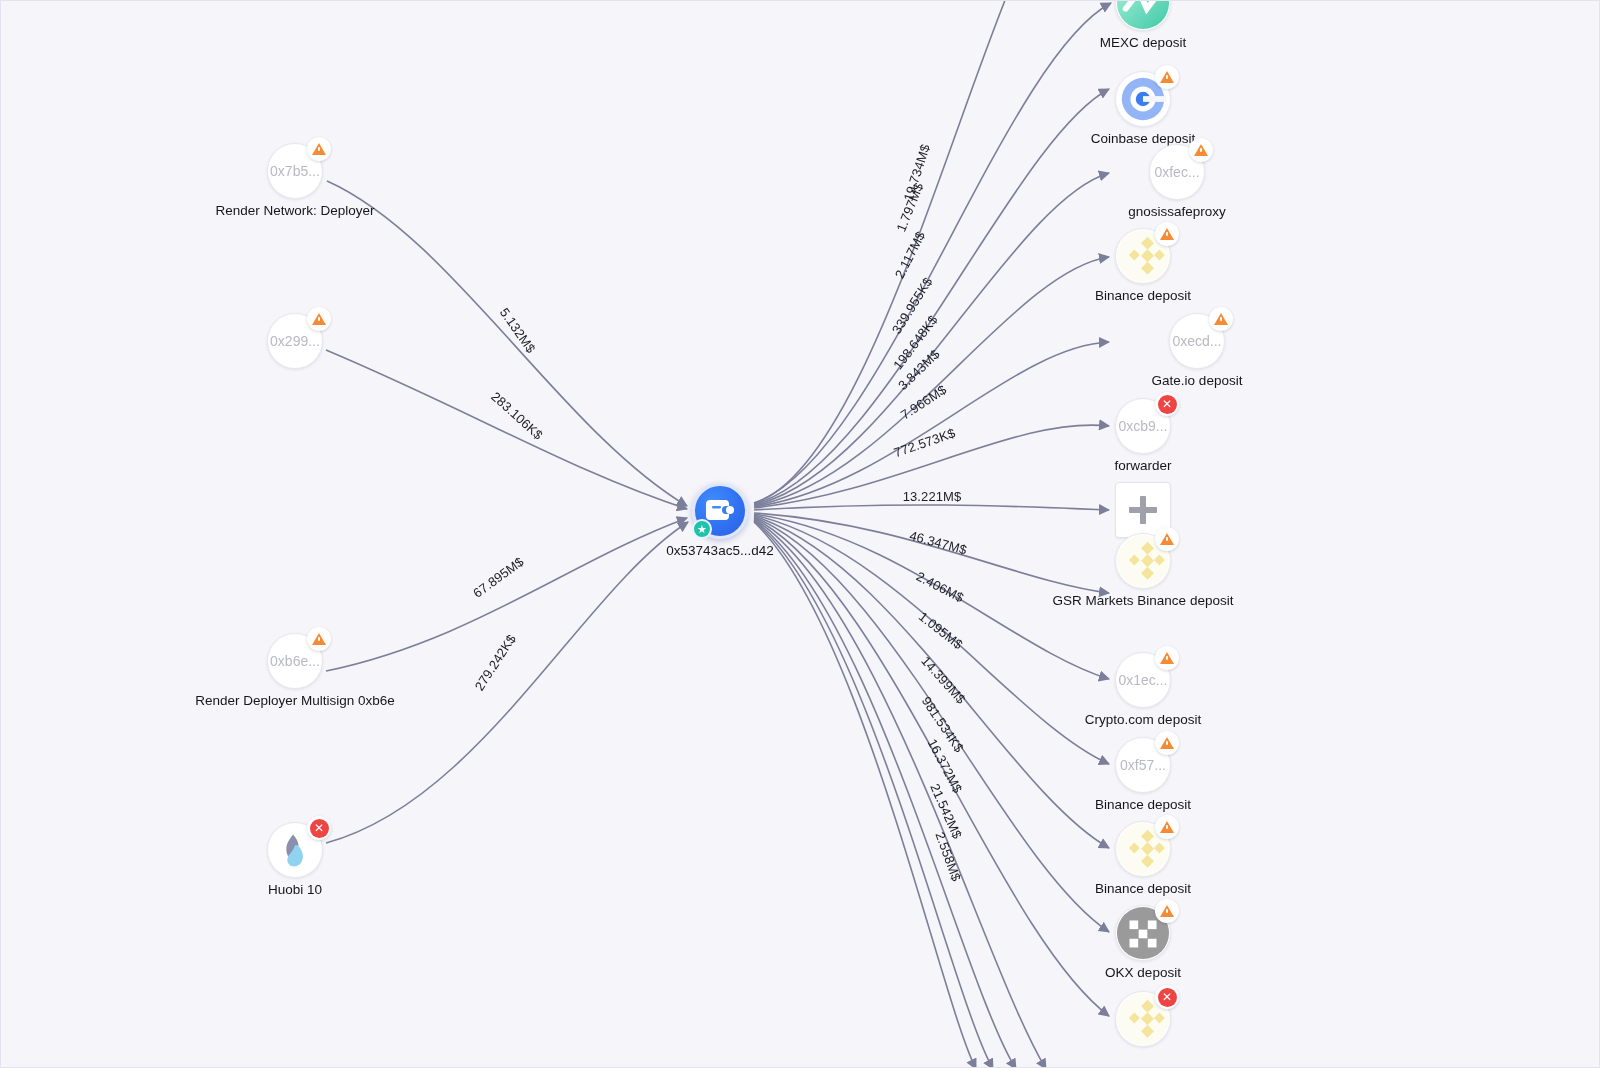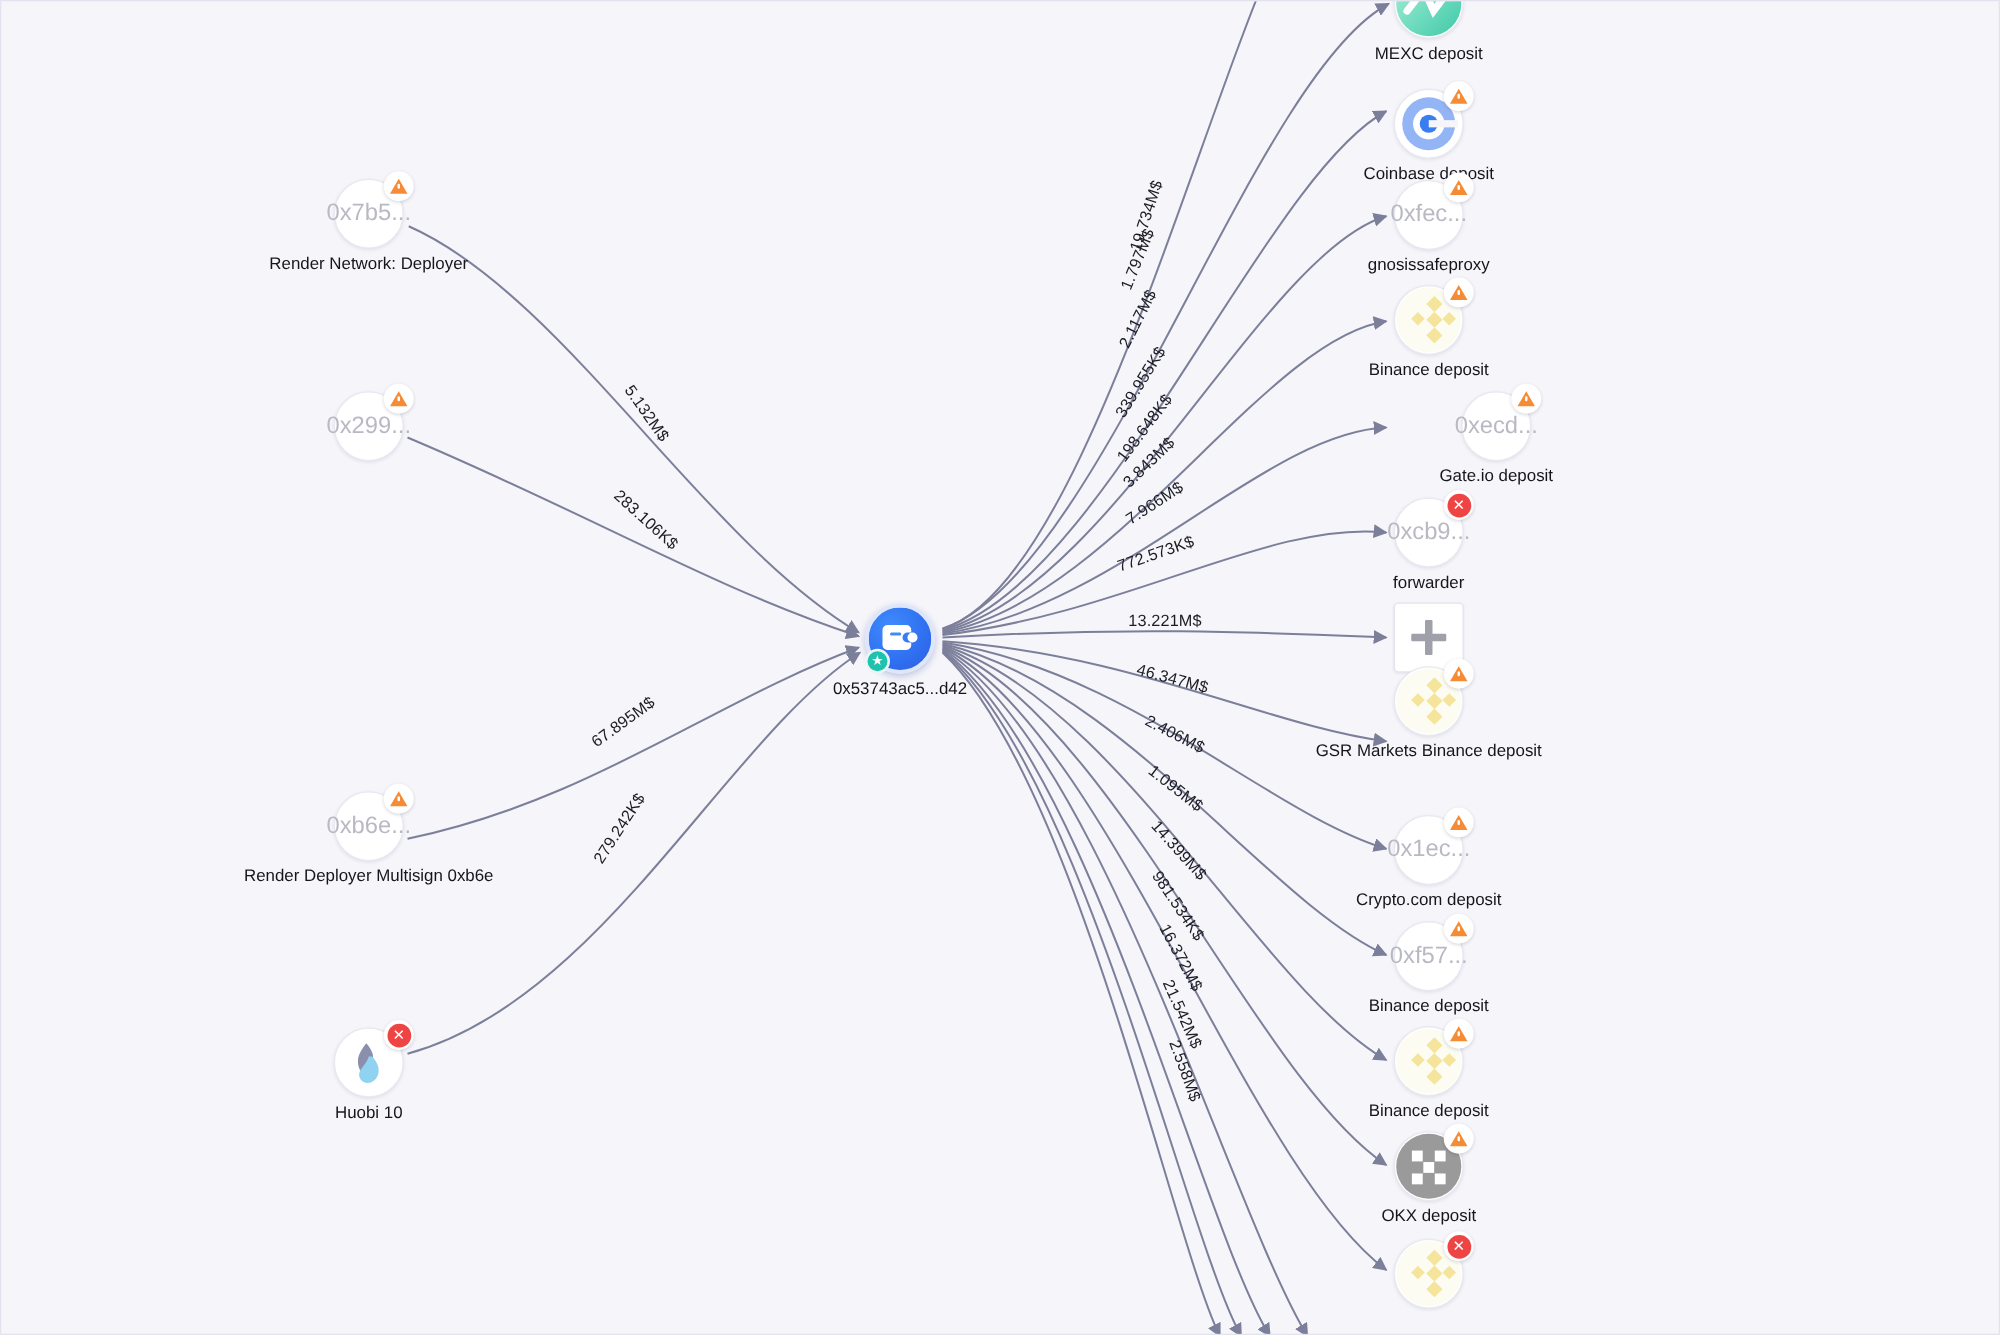--- a/index.html
+++ b/index.html
@@ -48,21 +48,21 @@
     border-radius: 50%;
     background: #ffffff;
     border: 1px solid #e8e8f0;
     box-shadow: 0 1px 3px rgba(40,40,80,.10);
     display: flex;
     align-items: center;
     justify-content: center;
     overflow: visible;
   }
   .node-addr {
-    font-size: 19px;
+    font-size: 14px;
     color: #b9b9c4;
     font-family: "Liberation Sans", sans-serif;
     white-space: nowrap;
   }
   .node-label {
     position: absolute;
     top: 60px;
     left: 50%;
     transform: translateX(-50%);
     white-space: nowrap;
@@ -300,21 +300,21 @@
         <circle cx="28" cy="28" r="7.5" fill="#3a7df0"></circle>
         <rect x="28" y="25" width="24" height="6" fill="#f5f5fa"></rect>
       </svg>
       <span class="badge">
           <span class="badge-warn-tri"></span>
         </span>
     </div>
     <div class="node-label">Coinbase deposit</div>
   </div>
 
-  <div class="node" style="left:1142px; top:171px;">
+  <div class="node" style="left:1176px; top:171px;">
     <div class="node-circle">
       <span class="node-addr">0xfec...</span>
       <span class="badge">
           <span class="badge-warn-tri"></span>
         </span>
     </div>
     <div class="node-label">gnosissafeproxy</div>
   </div>
 
   <div class="node" style="left:1142px; top:255px;">

